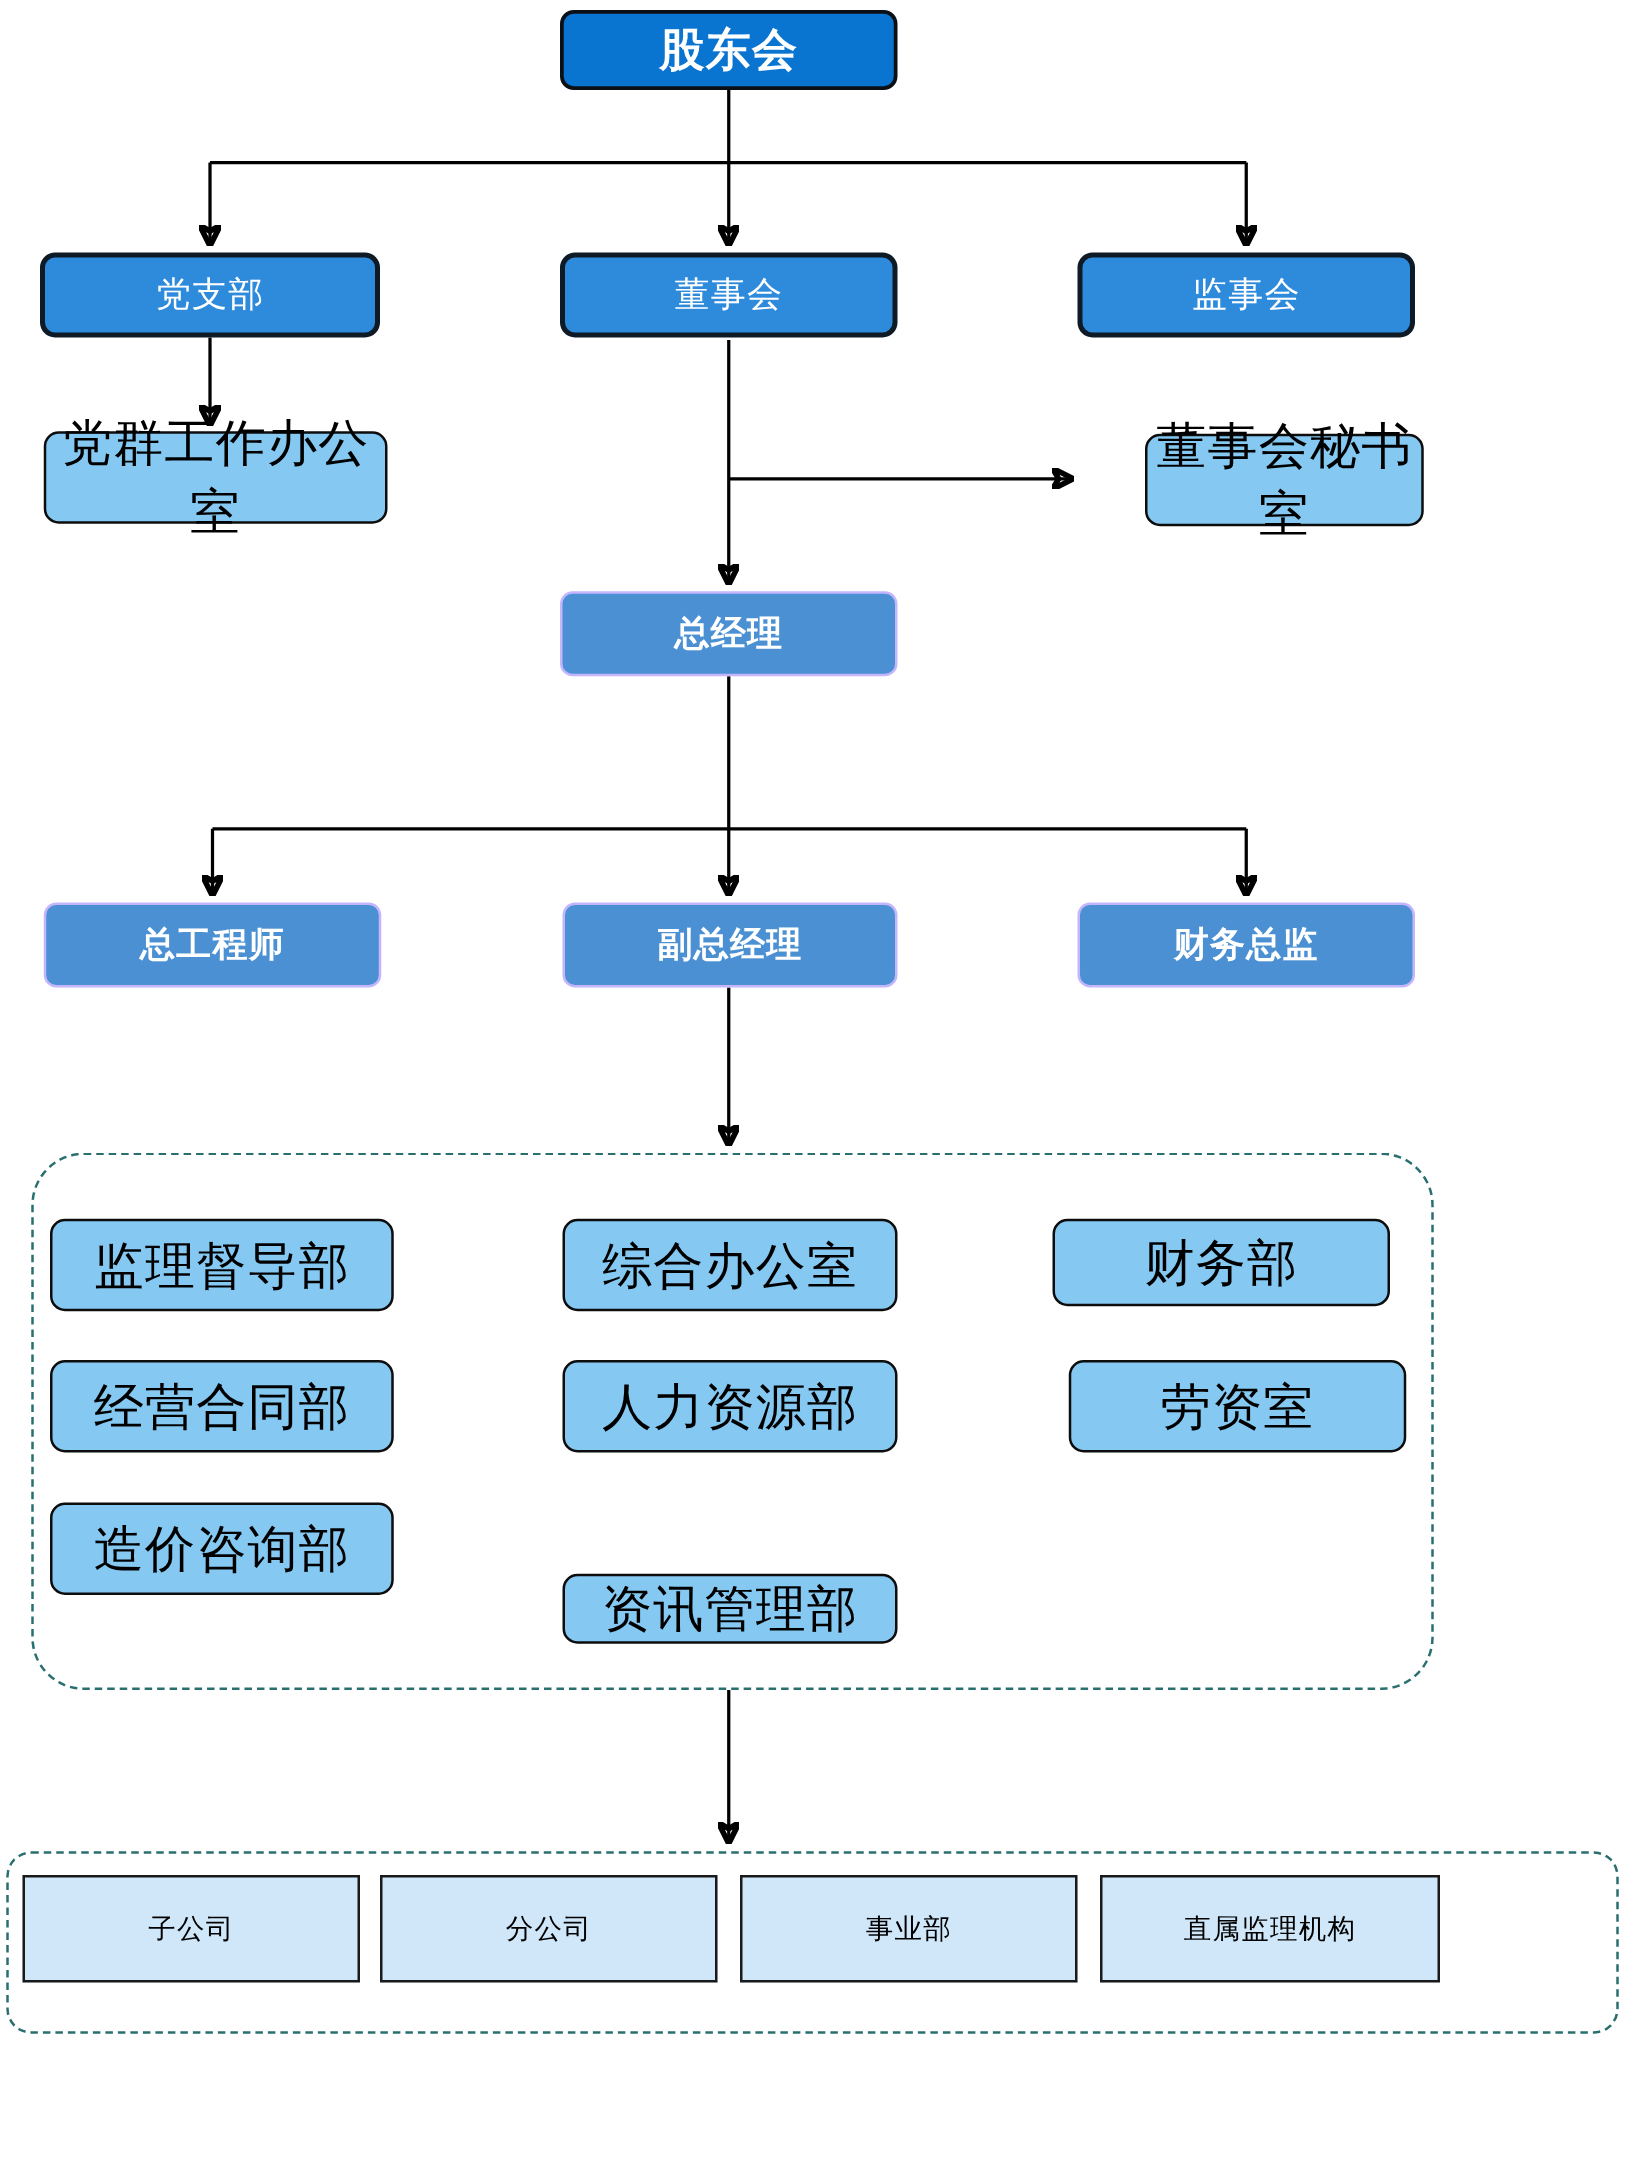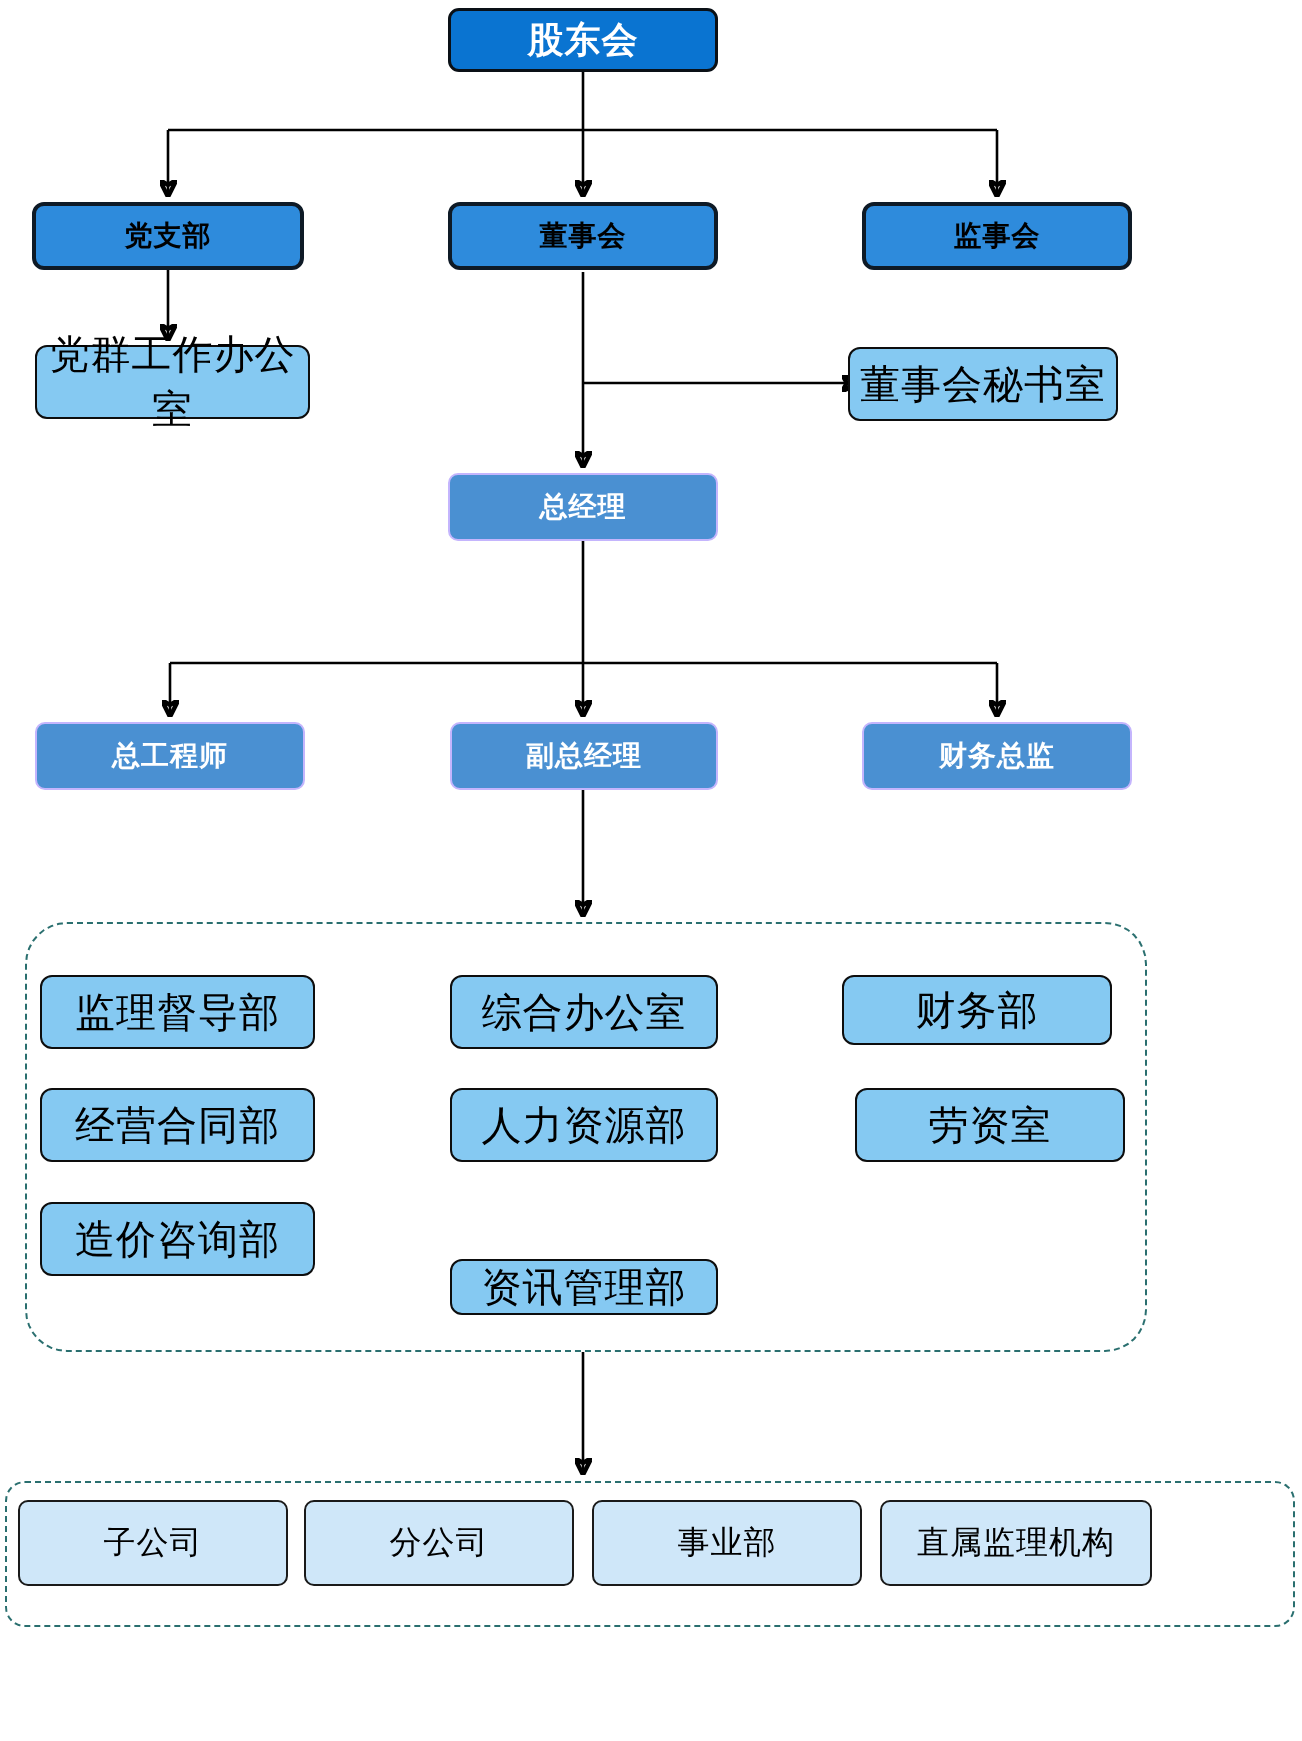--- a/index.html
+++ b/index.html
@@ -22,39 +22,39 @@
   .tier1 {
     background:#0a74d1;
     border:3.5px solid #0a1016;
     border-radius:11px;
     color:#ffffff; font-weight:bold; font-size:36px;
   }
   .tier2 {
     background:#2e8bdc;
     border:4px solid #0e1a26;
     border-radius:12px;
-    color:#000000; font-weight:bold; font-size:28px;
+    color:#ffffff; font-weight:normal; font-size:28px;
   }
   .tier3 {
     background:#4a90d2;
     border:2px solid #c4b5fd;
     border-radius:10px;
     color:#ffffff; font-weight:bold; font-size:28px;
   }
   .dept {
     background:#85c9f2;
     border:2.5px solid #0d0d0d;
     border-radius:12px;
     color:#000000; font-size:40px;
   }
   .branch {
     background:#cfe7f9;
     border:2px solid #1a1a1a;
-    border-radius:10px;
-    color:#000000; font-size:32px;
+    border-radius:0;
+    color:#000000; font-size:22px;
   }
   .dashed-group {
     position:absolute; z-index:0;
     border:2.5px dashed #2a6f6f;
     box-sizing:border-box;
   }
   .group-depts  { border-radius:42px; }
   .group-branch { border-radius:20px; }
 </style>
 </head>
@@ -95,21 +95,21 @@
   <div class="dashed-group group-depts" style="left:25px;top:922px;width:1122px;height:430px"></div>
   <div class="dashed-group group-branch" style="left:5px;top:1481px;width:1290px;height:146px"></div>
 
   <div class="node tier1" style="left:448px;top:8px;width:270px;height:64px">股东会</div>
 
   <div class="node tier2" style="left:32px;top:202px;width:272px;height:68px">党支部</div>
   <div class="node tier2" style="left:448px;top:202px;width:270px;height:68px">董事会</div>
   <div class="node tier2" style="left:862px;top:202px;width:270px;height:68px">监事会</div>
 
   <div class="node dept" style="left:35px;top:345px;width:275px;height:74px">党群工作办公室</div>
-  <div class="node dept" style="left:848px;top:347px;width:270px;height:74px">董事会秘书室</div>
+  <div class="node dept" style="left:916px;top:347px;width:223px;height:74px">董事会秘书室</div>
 
   <div class="node tier3" style="left:448px;top:473px;width:270px;height:68px">总经理</div>
 
   <div class="node tier3" style="left:35px;top:722px;width:270px;height:68px">总工程师</div>
   <div class="node tier3" style="left:450px;top:722px;width:268px;height:68px">副总经理</div>
   <div class="node tier3" style="left:862px;top:722px;width:270px;height:68px">财务总监</div>
 
   <div class="node dept" style="left:40px;top:975px;width:275px;height:74px">监理督导部</div>
   <div class="node dept" style="left:450px;top:975px;width:268px;height:74px">综合办公室</div>
   <div class="node dept" style="left:842px;top:975px;width:270px;height:70px">财务部</div>

